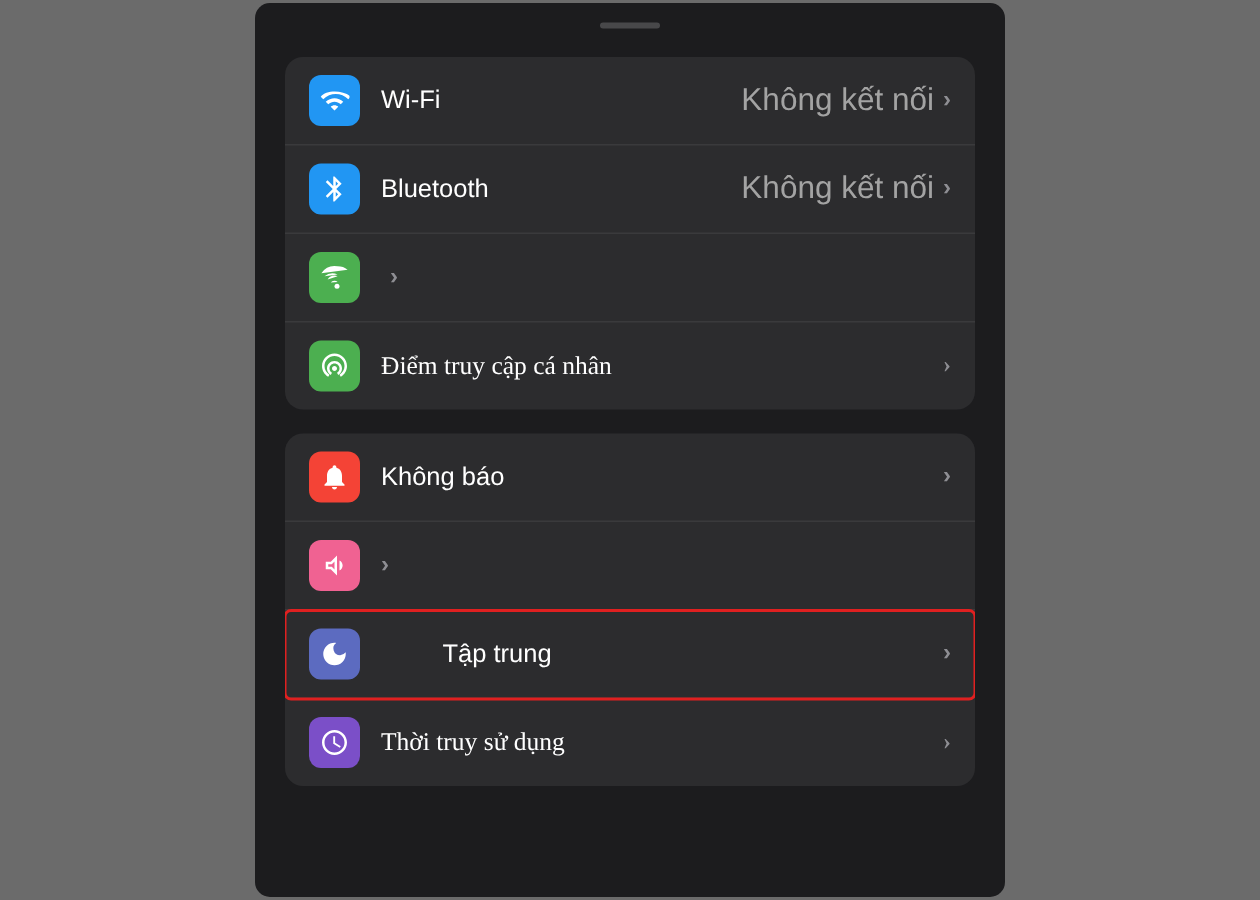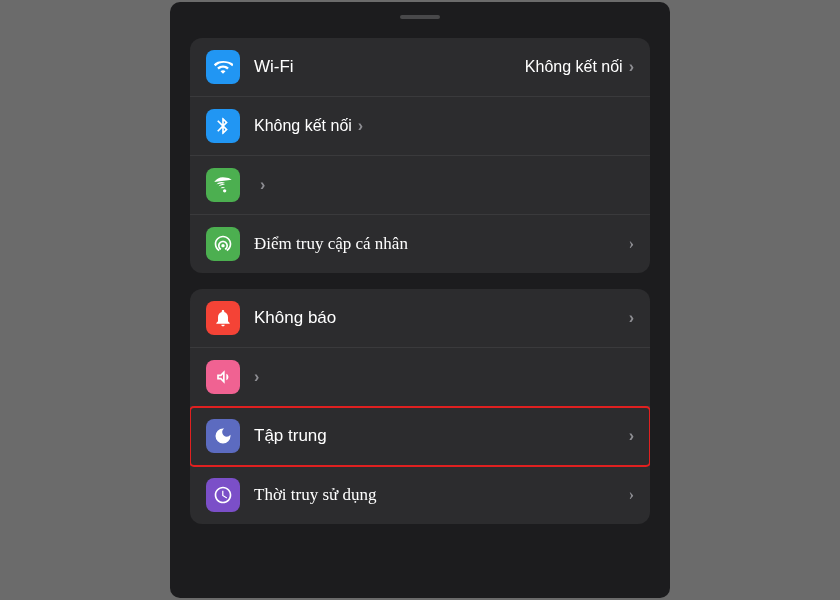--- a/index.html
+++ b/index.html
@@ -43,20 +43,21 @@
 
     .settings-row:last-child {
       border-bottom: none;
       font-family: Liberation Serif, serif;
     }
 
     .settings-row.highlighted {
       outline: 2.5px solid #e02020;
       outline-offset: -1px;
       border-radius: 4px;
+      gap: 41px;
     }
 
     .icon-wrap {
       width: 34px;
       height: 34px;
       border-radius: 8px;
       display: flex;
       align-items: center;
       justify-content: center;
       margin-right: 14px;
@@ -78,22 +79,22 @@
     .icon-screentime { background-color: #7b4fc8; }
 
     .row-label {
       flex: 1;
       font-size: 17px;
       color: #ffffff;
       font-weight: 400;
     }
 
     .row-value {
-      font-size: 16px;
-      color: #ffffff;
+      font-size: 21px;
+      color: #a3a3a3;
       margin-right: 6px;
     }
 
     .chevron {
       color: #8e8e93;
       font-size: 16px;
       font-weight: 600;
     }
 
     .top-bar {
@@ -130,20 +131,21 @@
       <span class="row-value">Không kết nối</span>
       <span class="chevron">›</span>
     </div>
 
     <div class="settings-row">
       <div class="icon-wrap icon-bluetooth">
         <svg viewBox="0 0 24 24" fill="white">
           <path d="M17.71 7.71L12 2h-1v7.59L6.41 5 5 6.41 10.59 12 5 17.59 6.41 19 11 14.41V22h1l5.71-5.71-4.3-4.29 4.3-4.29zM13 5.83l1.88 1.88L13 9.59V5.83zm1.88 10.46L13 18.17v-3.76l1.88 1.88z"></path>
         </svg>
       </div>
+      <span class="row-label">Bluetooth</span>
       <span class="row-value">Không kết nối</span>
       <span class="chevron">›</span>
     </div>
 
     <div class="settings-row">
       <div class="icon-wrap icon-mobile">
         <svg viewBox="0 0 24 24" fill="white">
           <path d="M1.5 8.5A13 13 0 0 1 14.5 3a13 13 0 0 1 8 2.72M4 11a10 10 0 0 1 10.5-1.5M6.5 13.5A7 7 0 0 1 14.5 11M9 16a4 4 0 0 1 5.5-.5"></path>
           <circle cx="14" cy="19" r="2"></circle>
         </svg>

